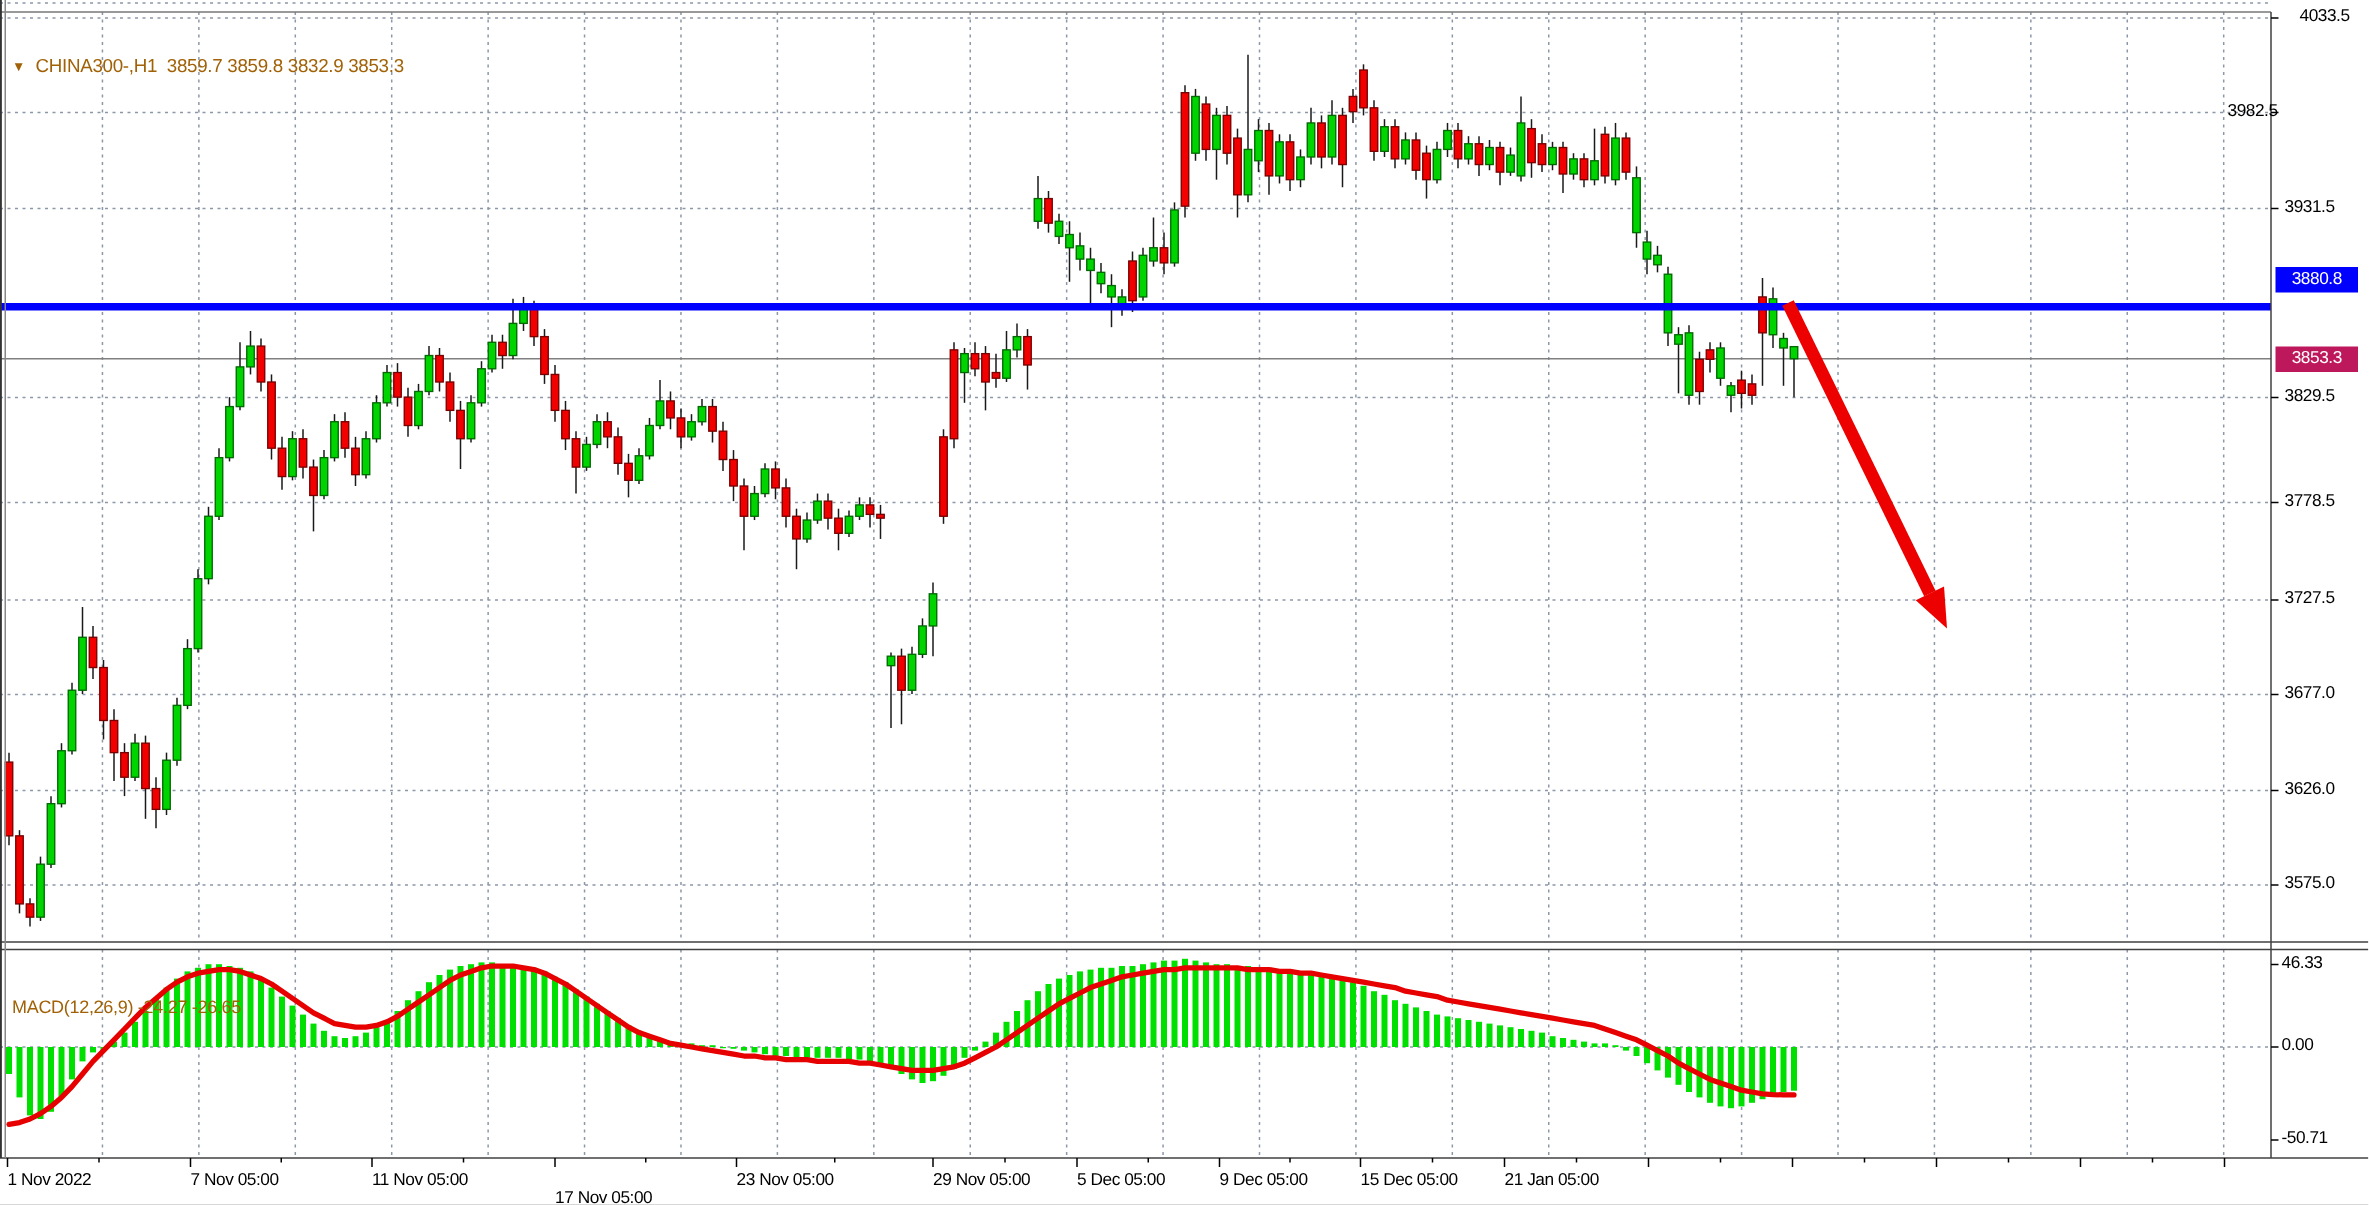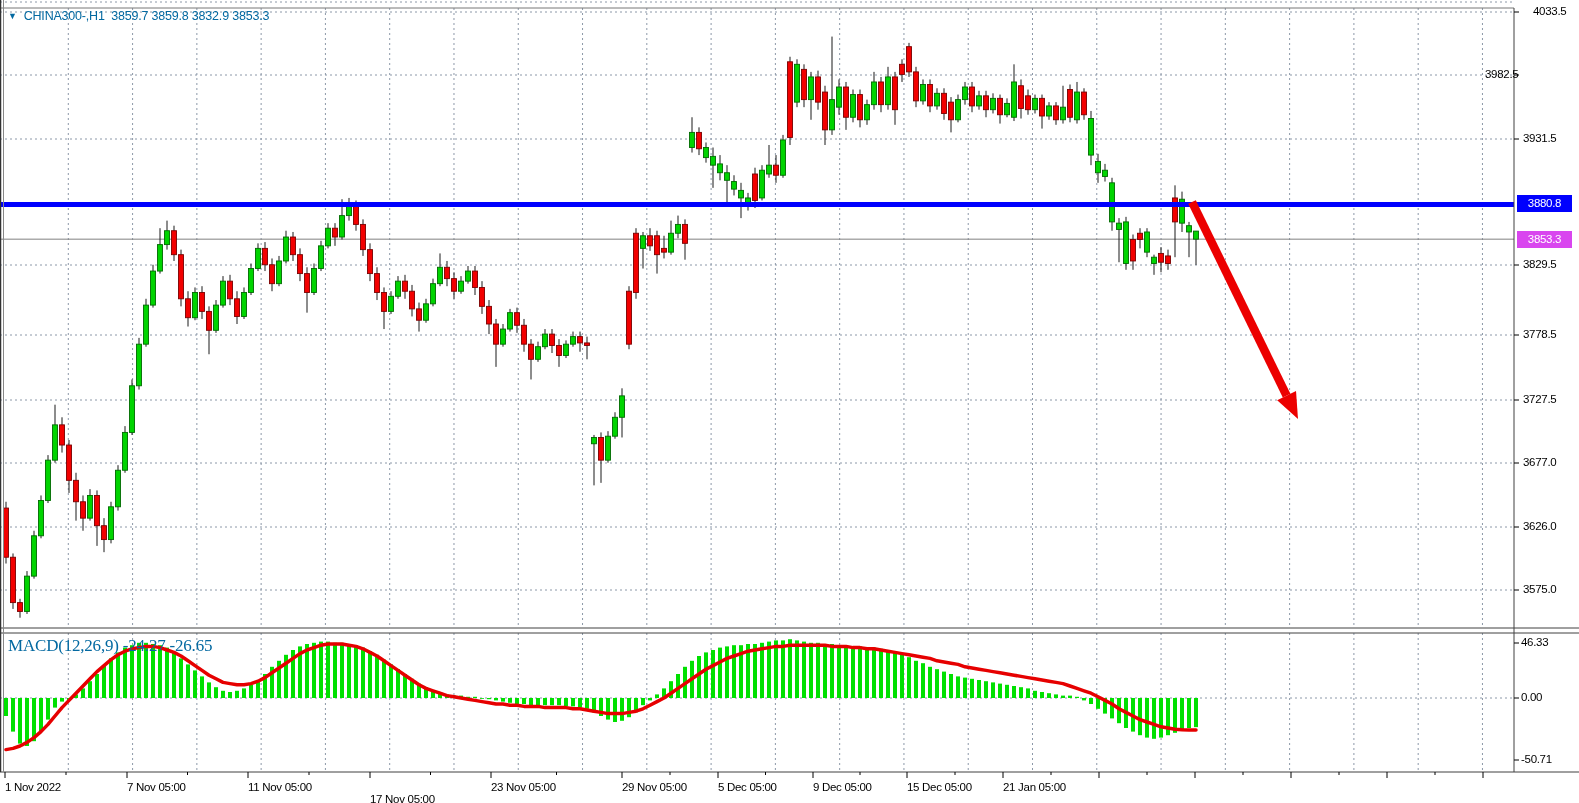--- a/index.html
+++ b/index.html
@@ -1,22 +1,22 @@
 <!DOCTYPE html>
 <html><head>
 <meta charset="utf-8">
 <style>
   html,body{margin:0;padding:0;background:#ffffff;}
   #app{position:relative;width:1579px;height:803px;background:#ffffff;overflow:hidden;
        font-family:"Liberation Sans","DejaVu Sans",sans-serif;border-bottom:1px solid #b0b0b0;}
   #chart-svg{position:absolute;left:0;top:0;}
-  .overlay{position:absolute;white-space:pre;color:#0369a1;}
+  .overlay{position:absolute;white-space:pre;color:#a16207;margin-top:28px;}
   #title-bar{left:8px;top:9px;font-size:12.5px;letter-spacing:-0.2px;}
   #title-bar .tri{font-size:9px;vertical-align:1px;margin-right:7px;}
-  #macd-title{left:8px;top:636px;font-size:17px;letter-spacing:-0.2px;font-family:Liberation Serif, serif;}
+  #macd-title{left:8px;top:636px;font-size:12px;letter-spacing:-0.2px;}
   .price-tag{position:absolute;left:1517px;width:55px;height:17px;line-height:17px;
              text-align:center;color:#ffffff;font-size:11.5px;letter-spacing:-0.3px;}
   .axis-label{position:absolute;font-size:11.5px;letter-spacing:-0.3px;color:#000;}
 </style>
 </head>
 <body>
 
 <div id="app">
   <svg id="chart-svg" width="1579" height="803">
       <line x1="68.3" y1="8" x2="68.3" y2="628" stroke="#8C98A8" stroke-dasharray="2 3"></line>
@@ -641,22 +641,22 @@
       <line x1="1339" y1="772" x2="1339" y2="775" stroke="#000"></line>
       <line x1="1387" y1="772" x2="1387" y2="778" stroke="#000"></line>
       <line x1="1435" y1="772" x2="1435" y2="775" stroke="#000"></line>
       <line x1="1483" y1="772" x2="1483" y2="778" stroke="#000"></line>
     </svg>
 
   <div id="title-bar" class="overlay"><span class="tri">▼</span><span>CHINA300-,H1</span><span>  </span><span>3859.7 3859.8 3832.9 3853.3</span></div>
 
   <div id="macd-title" class="overlay"><span>MACD(12,26,9)</span><span> </span><span>-24.27 -26.65</span></div>
 
-  <div id="res-tag" class="price-tag" style="top: 195px; background: rgb(0, 0, 254);">3880.8</div>
-  <div id="cur-tag" class="price-tag" style="top: 230.5px; background: #d946ef;">3853.3</div>
+  <div id="res-tag" class="price-tag" style="top: 178px; background: rgb(0, 0, 254);">3880.8</div>
+  <div id="cur-tag" class="price-tag" style="top: 230.5px; background: #be185d;">3853.3</div>
 <div class="axis-label" style="left: 1523px; top: 5px; margin-left: 10px;">4033.5</div>
     <div class="axis-label" style="left: 1485px; top: 68px; text-align: right;">3982.5</div>
     <div class="axis-label" style="left: 1523px; top: 132px;">3931.5</div>
     <div class="axis-label" style="left: 1523px; top: 258px;">3829.5</div>
     <div class="axis-label" style="left: 1523px; top: 328px;">3778.5</div>
     <div class="axis-label" style="left: 1523px; top: 393px;">3727.5</div>
     <div class="axis-label" style="left: 1523px; top: 456px;">3677.0</div>
     <div class="axis-label" style="left: 1523px; top: 520px;">3626.0</div>
     <div class="axis-label" style="left: 1523px; top: 583px; text-align: center;">3575.0</div>
     <div class="axis-label" style="left: 1521px; top: 636px;">46.33</div>

